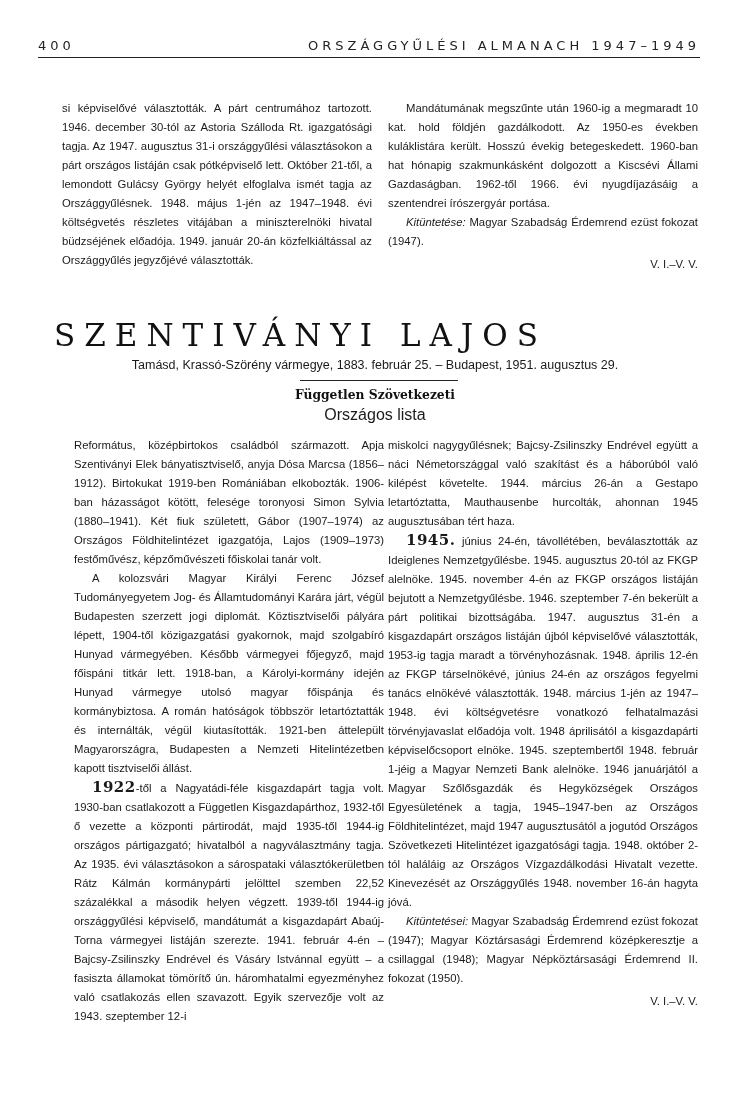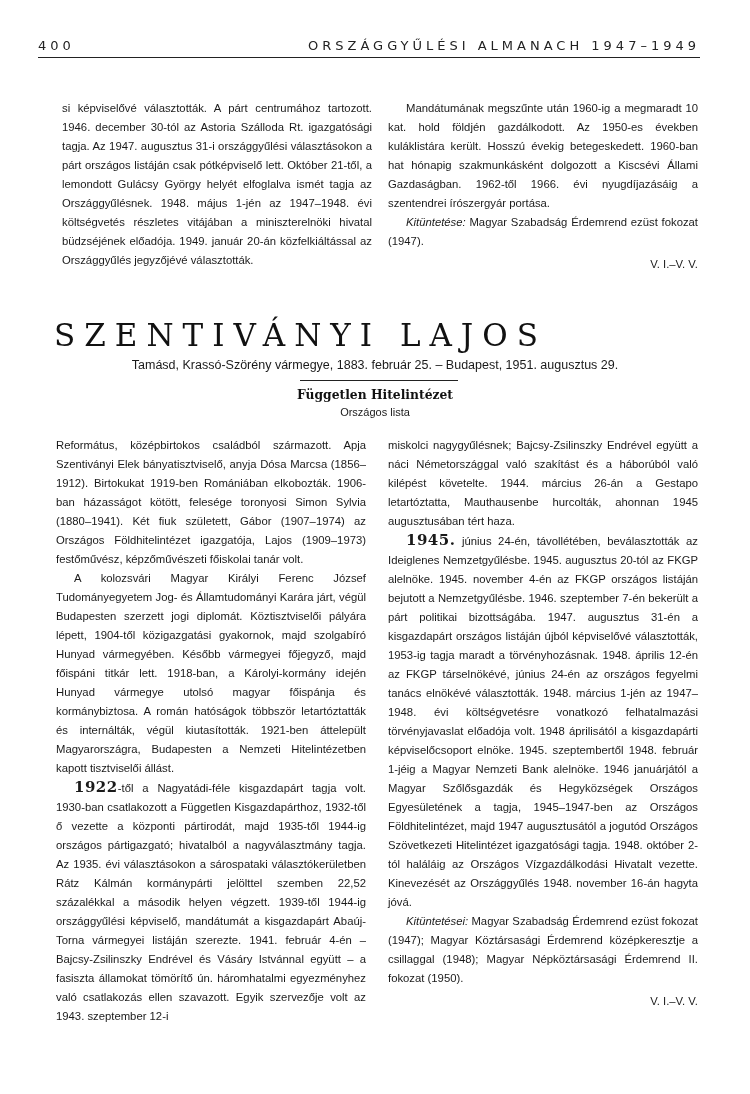--- a/index.html
+++ b/index.html
@@ -18,22 +18,22 @@
   .top-right { top:99px; left:388px; width:310px; }
   .sig { text-align:right; }
   .title { position:absolute; top:317px; left:0; width:601px; text-align:center;
            font-family:"DejaVu Serif", serif; font-size:31px; letter-spacing:9px; color:#111; font-weight:normal; }
   .birth { position:absolute; top:358px; left:0; width:750px; text-align:center;
            font-family:"Liberation Sans", sans-serif; font-size:12.5px; color:#1a1a1a; }
   .mid-rule { position:absolute; top:380px; left:300px; width:158px; border-top:1px solid #222; }
   .party { position:absolute; top:387px; left:0; width:750px; text-align:center;
            font-family:"DejaVu Serif", serif; font-weight:bold; font-size:12.3px; color:#111; }
   .list { position:absolute; top:406px; left:0; width:750px; text-align:center;
-          font-family:"Liberation Sans", sans-serif; font-size:11px; color:#1a1a1a; }
-  .bot-left { top:436px; left:56px; width:310px; }
+          font-family:"Liberation Sans", sans-serif; font-size:16px; color:#1a1a1a; }
+  .bot-left { top:436px; left:74px; width:310px; }
   .bot-right { top:436px; left:388px; width:310px; }
   .bigyear { font-family:"DejaVu Serif", serif; font-weight:bold; font-size:15px; letter-spacing:0.5px; }
   em { }
 </style>
 </head>
 <body>
 
 <div class="header">
   <span class="pnum">400</span>
   <span class="run">ORSZÁGGYŰLÉSI ALMANACH 1947–1949</span>
@@ -46,21 +46,21 @@
 
 <div class="col top-right">
   <p class="ind">Mandátumának megszűnte után 1960-ig a megmaradt 10 kat. hold földjén gazdálkodott. Az 1950-es években kuláklistára került. Hosszú évekig betegeskedett. 1960-ban hat hónapig szakmunkásként dolgozott a Kiscsévi Állami Gazdaságban. 1962-től 1966. évi nyugdíjazásáig a szentendrei írószergyár portása.</p>
   <p class="ind"><em>Kitüntetése:</em><span> Magyar Szabadság Érdemrend ezüst fokozat (1947).</span></p>
   <p class="sig" style="margin-top:4px">V. I.–V. V.</p>
 </div>
 
 <div class="title">SZENTIVÁNYI LAJOS</div>
 <div class="birth">Tamásd, Krassó-Szörény vármegye, 1883. február 25. – Budapest, 1951. augusztus 29.</div>
 <div class="mid-rule"></div>
-<div class="party">Független Hitelintézet</div>
+<div class="party">Független Szövetkezeti</div>
 <div class="list">Országos lista</div>
 
 <div class="col bot-left">
   <p>Református, középbirtokos családból származott. Apja Szentiványi Elek bányatisztviselő, anyja Dósa Marcsa (1856–1912). Birtokukat 1919-ben Romániában elkobozták. 1906-ban házasságot kötött, felesége toronyosi Simon Sylvia (1880–1941). Két fiuk született, Gábor (1907–1974) az Országos Földhitelintézet igazgatója, Lajos (1909–1973) festőművész, képzőművészeti főiskolai tanár volt.</p>
   <p class="ind">A kolozsvári Magyar Királyi Ferenc József Tudományegyetem Jog- és Államtudományi Karára járt, végül Budapesten szerzett jogi diplomát. Köztisztviselői pályára lépett, 1904-től közigazgatási gyakornok, majd szolgabíró Hunyad vármegyében. Később vármegyei főjegyző, majd főispáni titkár lett. 1918-ban, a Károlyi-kormány idején Hunyad vármegye utolsó magyar főispánja és kormánybiztosa. A román hatóságok többször letartóztatták és internálták, végül kiutasították. 1921-ben áttelepült Magyarországra, Budapesten a Nemzeti Hitelintézetben kapott tisztviselői állást.</p>
   <p class="ind"><span class="bigyear">1922</span><span>-től a Nagyatádi-féle kisgazdapárt tagja volt. 1930-ban csatlakozott a Független Kisgazdapárthoz, 1932-től ő vezette a központi pártirodát, majd 1935-től 1944-ig országos pártigazgató; hivatalból a nagyválasztmány tagja. Az 1935. évi választásokon a sárospataki választókerületben Rátz Kálmán kormánypárti jelölttel szemben 22,52 százalékkal a második helyen végzett. 1939-től 1944-ig országgyűlési képviselő, mandátumát a kisgazdapárt Abaúj-Torna vármegyei listáján szerezte. 1941. február 4-én – Bajcsy-Zsilinszky Endrével és Vásáry Istvánnal együtt – a fasiszta államokat tömörítő ún. háromhatalmi egyezményhez való csatlakozás ellen szavazott. Egyik szervezője volt az 1943. szeptember 12-i</span></p>
 </div>
 
 <div class="col bot-right">
   <p>miskolci nagygyűlésnek; Bajcsy-Zsilinszky Endrével együtt a náci Németországgal való szakítást és a háborúból való kilépést követelte. 1944. március 26-án a Gestapo letartóztatta, Mauthausenbe hurcolták, ahonnan 1945 augusztusában tért haza.</p>

